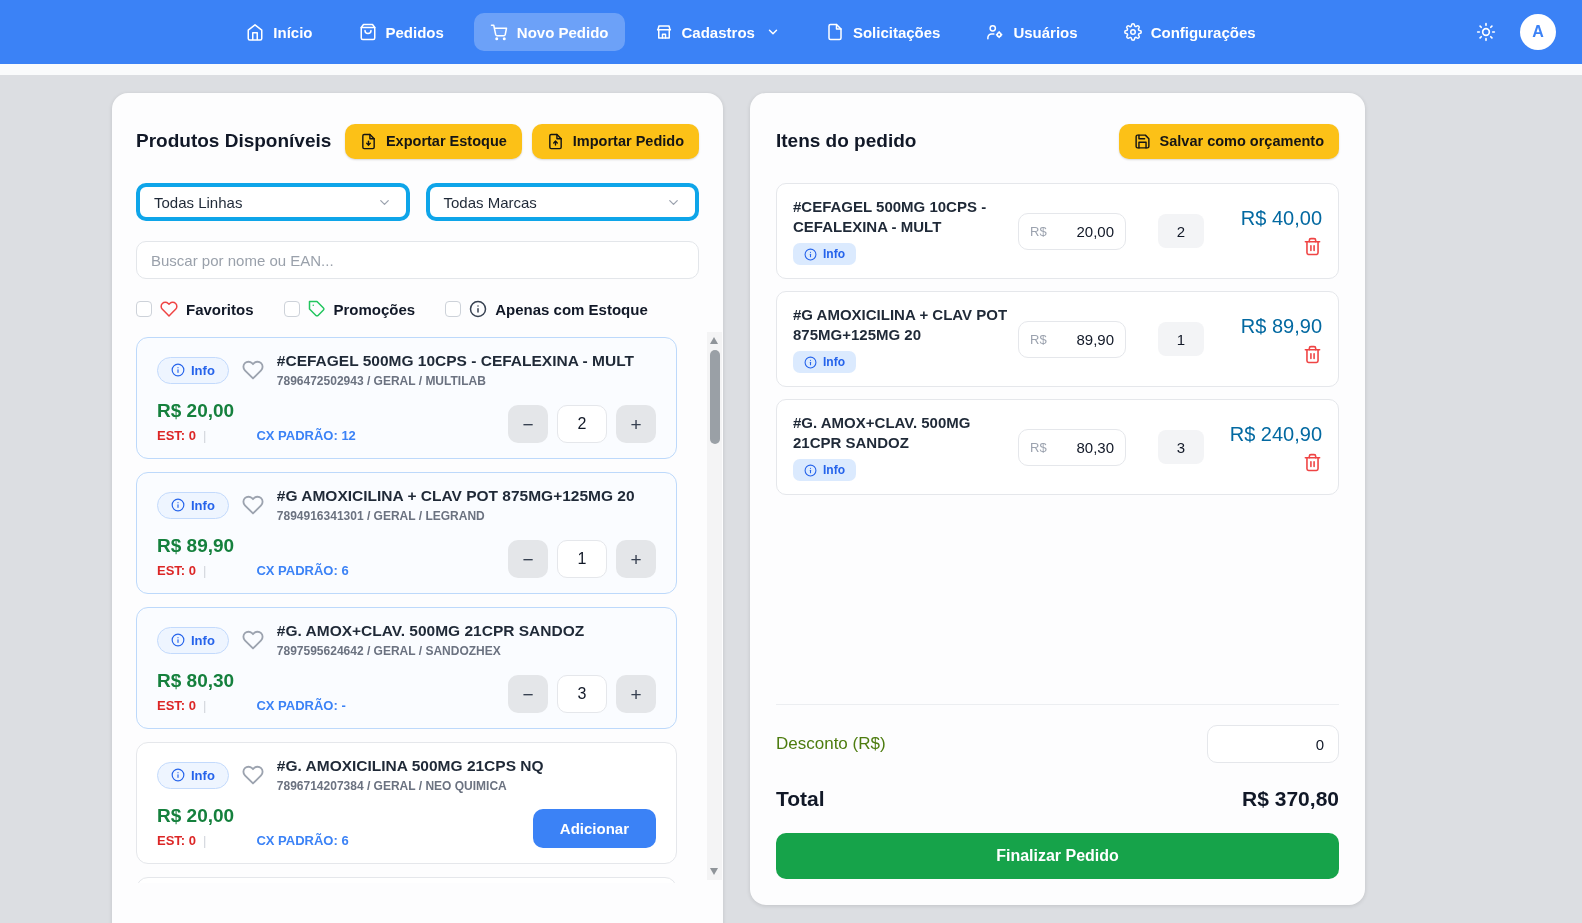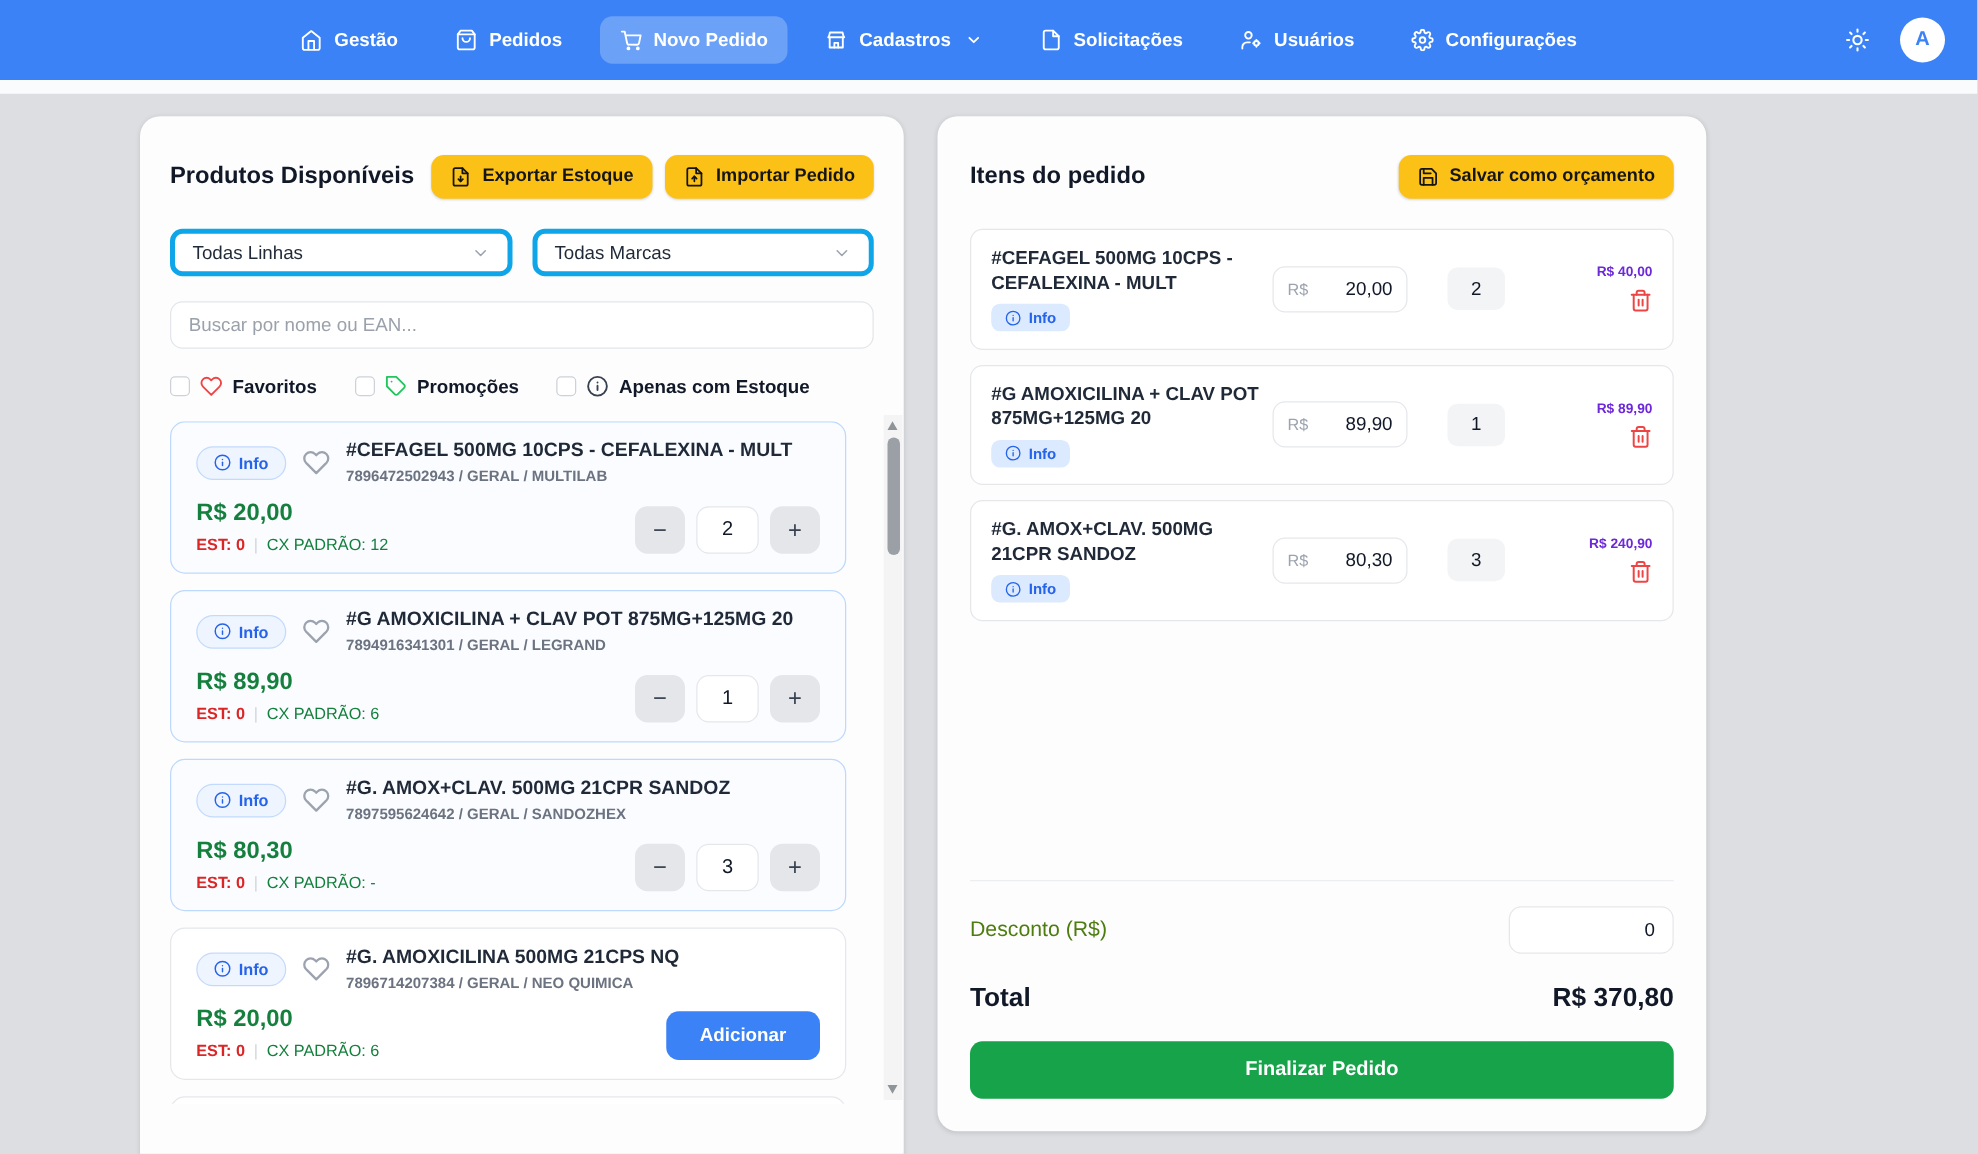--- a/index.html
+++ b/index.html
@@ -86,21 +86,21 @@
   .info-pill svg { width:14px; height:14px; stroke:#2563eb; fill:none; stroke-width:2; stroke-linecap:round; }
   .heart-btn svg { width:22px; height:22px; stroke:#9ca3af; fill:none; stroke-width:2; stroke-linejoin:round; }
   .pcard-titleblock { min-width:0; }
   .pname { font-size:15.5px; font-weight:700; color:#1f2937; white-space:nowrap; }
   .pmeta { font-size:12px; font-weight:600; color:#6b7280; margin-top:4px; }
   .pcard-bottom { display:flex; align-items:flex-end; justify-content:space-between; margin-top:12px; }
   .price { font-size:19px; font-weight:700; color:#15803d; }
   .est-row { margin-top:6px; font-size:13px; display:flex; gap:7px; align-items:center; }
   .est { color:#dc2626; font-weight:700; }
   .sep { color:#d1d5db; }
-  .cx { color:#15803d; font-weight:400; }
+  .cx { color:#3b82f6; font-weight:700;margin-left:43px; }
   .stepper { display:flex; gap:9px; align-items:center; }
   .step-btn {
     width:40px; height:38px; background:#e4e6e9; border:none; border-radius:10px;
     font-size:19px; color:#374151; cursor:pointer; font-family:inherit; line-height:1;
   }
   .qty-box {
     width:50px; height:38px; background:#fff; border:1px solid #e5e7eb; border-radius:10px;
     text-align:center; font-size:16px; font-family:inherit; color:#111827; outline:none;
   }
   .add-btn {
@@ -138,21 +138,21 @@
     width:108px; height:37px; border:1px solid #e5e7eb; border-radius:10px; background:#fff;
     display:flex; align-items:center; padding:0 11px; gap:4px;
   }
   .unit-cur { font-size:13px; color:#9ca3af; }
   .unit-input { flex:1; border:none; outline:none; text-align:right; font-size:15px; font-family:inherit; color:#111827; width:60px; }
   .oqty {
     width:46px; height:34px; background:#f3f4f6; border-radius:8px; margin-left:32px;
     display:flex; align-items:center; justify-content:center; font-size:15px; color:#111827;
   }
   .ototal-block { margin-left:auto; width:118px; display:flex; flex-direction:column; align-items:flex-end; gap:7px; }
-  .ototal { font-size:11px; font-weight:700; color:#6d28d9; }
+  .ototal { font-size:20px; font-weight:400; color:#0369a1; }
   .trash-btn { background:none; border:none; cursor:pointer; padding:0; }
   .trash-btn svg { width:19px; height:19px; stroke:#ef4444; fill:none; stroke-width:2; stroke-linecap:round; stroke-linejoin:round; }
 
   .order-bottom { position:absolute; left:26px; right:26px; bottom:26px; }
   .discount-row {
     border-top:1px solid #eceef1; padding-top:20px;
     display:flex; align-items:center; justify-content:space-between;
   }
   .discount-label { font-size:17px; font-weight:400; color:#4d7c0f; }
   .discount-input {
@@ -173,21 +173,21 @@
 <header class="navbar">
 
   <nav class="nav-center">
     <div class="nav-item">
       <span>
           <svg viewBox="0 0 24 24">
             <path d="M3 9.5 12 2.5l9 7v11a2 2 0 0 1-2 2H5a2 2 0 0 1-2-2z"></path>
             <polyline points="9 22 9 13 15 13 15 22"></polyline>
           </svg>
         </span>
-      <span>Gestão</span>
+      <span>Início</span>
     </div>
     <div class="nav-item">
       <span>
           <svg viewBox="0 0 24 24">
             <path d="M6 2 3 6v14a2 2 0 0 0 2 2h14a2 2 0 0 0 2-2V6l-3-4z"></path>
             <line x1="3" y1="6" x2="21" y2="6"></line>
             <path d="M16 10a4 4 0 0 1-8 0"></path>
           </svg>
         </span>
       <span>Pedidos</span>

